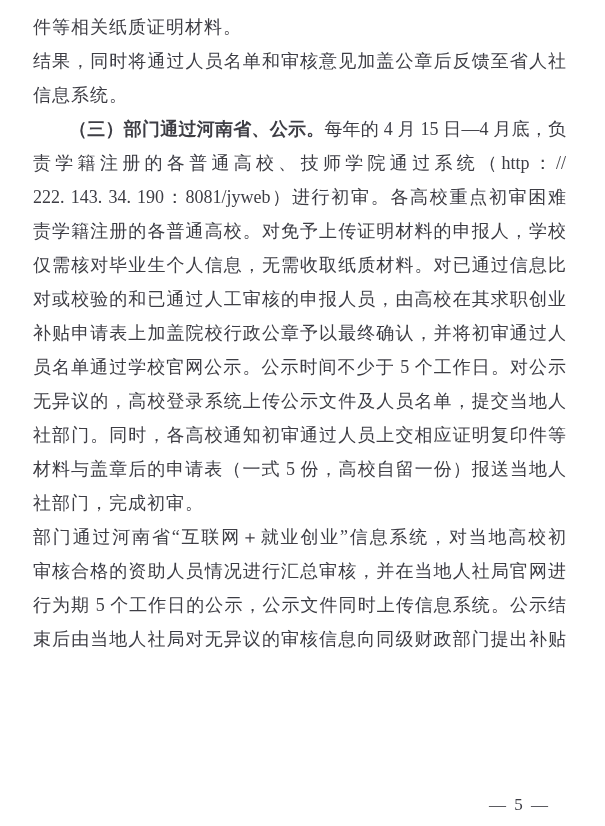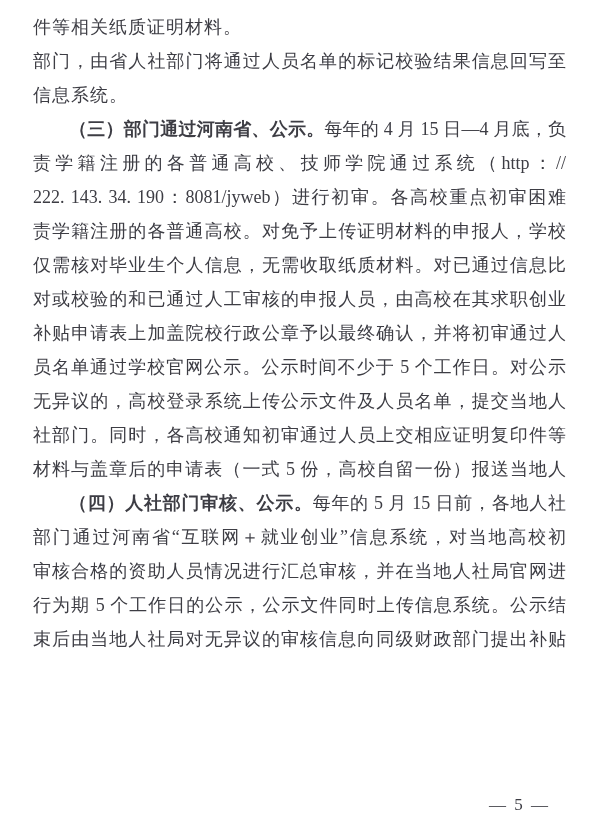--- a/index.html
+++ b/index.html
@@ -54,33 +54,33 @@
     color: #3d3d44;
     letter-spacing: 2px;
   }
 </style>
 </head>
 <body>
 
 <div class="page">
   <div class="textblock">
     <div class="line para-end">件等相关纸质证明材料。</div>
-    <div class="line just">部门，由省人社部门将通过人员名单的标记校验结果信息回写至</div>
+    <div class="line just">结果，同时将通过人员名单和审核意见加盖公章后反馈至省人社</div>
     <div class="line para-end">信息系统。</div>
     <div class="line just indent"><span class="heading">（三）部门通过河南省、公示。</span><span>每年的 4 月 15 日—4 月底，负</span></div>
     <div class="line just">责学籍注册的各普通高校、技师学院通过系统（http：//</div>
     <div class="line just">222. 143. 34. 190：8081/jyweb）进行初审。各高校重点初审困难</div>
     <div class="line just">责学籍注册的各普通高校。对免予上传证明材料的申报人，学校</div>
     <div class="line just">仅需核对毕业生个人信息，无需收取纸质材料。对已通过信息比</div>
     <div class="line just">对或校验的和已通过人工审核的申报人员，由高校在其求职创业</div>
     <div class="line just">补贴申请表上加盖院校行政公章予以最终确认，并将初审通过人</div>
     <div class="line just">员名单通过学校官网公示。公示时间不少于 5 个工作日。对公示</div>
     <div class="line just">无异议的，高校登录系统上传公示文件及人员名单，提交当地人</div>
     <div class="line just">社部门。同时，各高校通知初审通过人员上交相应证明复印件等</div>
     <div class="line just">材料与盖章后的申请表（一式 5 份，高校自留一份）报送当地人</div>
-    <div class="line just indent"><span class="heading">（四）人社部门审核、公示。</span><span>每年的 5 月 15 日前，各地人社</span></div>
+    <div class="line para-end">社部门，完成初审。</div>
     <div class="line just">部门通过河南省“互联网＋就业创业”信息系统，对当地高校初</div>
     <div class="line just">审核合格的资助人员情况进行汇总审核，并在当地人社局官网进</div>
     <div class="line just">行为期 5 个工作日的公示，公示文件同时上传信息系统。公示结</div>
     <div class="line just">束后由当地人社局对无异议的审核信息向同级财政部门提出补贴</div>
   </div>
   <div class="page-number">— 5 —</div>
 </div>
 
 </body></html>

